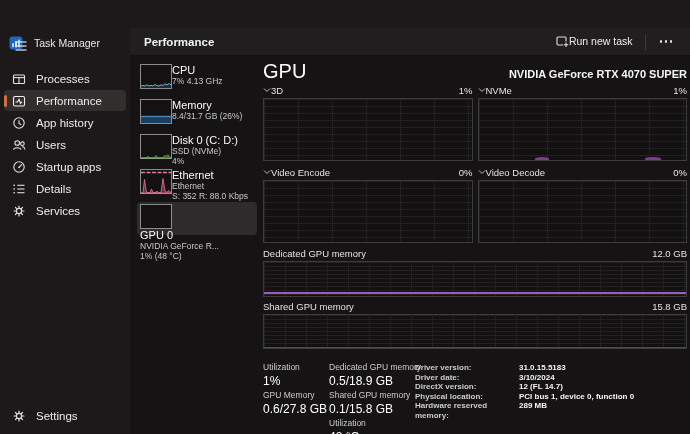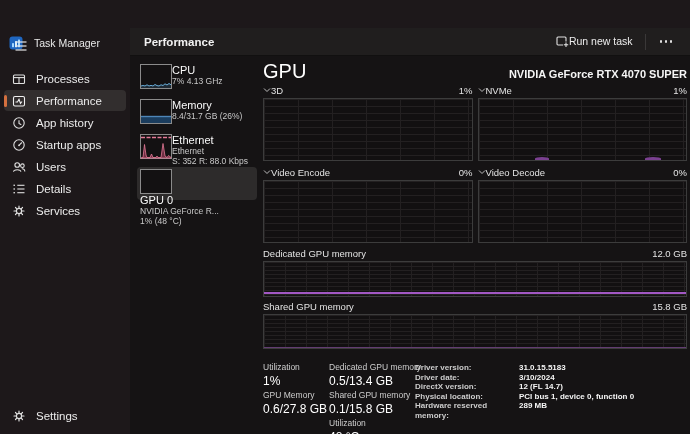--- a/index.html
+++ b/index.html
@@ -151,38 +151,38 @@
           <circle cx="7" cy="7" r="5.2"></circle>
           <polyline points="7,4.3 7,7.4 9.3,8.7"></polyline>
         </svg>
     </span>
     <span>App history</span>
   </div>
 
   <div class="nav-item">
     <span class="nav-icon">
       <svg width="14" height="14" viewBox="0 0 14 14" fill="none" stroke="#e0e0e0" stroke-width="1.1">
-          <circle cx="7" cy="7" r="5.2"></circle>
-          <line x1="7" y1="7.3" x2="9.8" y2="4.5"></line>
-          <circle cx="7" cy="7.3" r="0.9" fill="#e0e0e0" stroke="none"></circle>
-        </svg>
-    </span>
-    <span>Startup apps</span>
-  </div>
-
-  <div class="nav-item">
-    <span class="nav-icon">
-      <svg width="14" height="14" viewBox="0 0 14 14" fill="none" stroke="#e0e0e0" stroke-width="1.1">
           <circle cx="5.2" cy="5" r="2.3"></circle>
           <path d="M1.6,11.8 C1.6,9 8.8,9 8.8,11.8"></path>
           <circle cx="10.4" cy="5.7" r="1.8"></circle>
           <path d="M9.8,8.8 C11.6,8.6 12.8,9.8 12.8,11.6"></path>
         </svg>
     </span>
     <span>Users</span>
+  </div>
+
+  <div class="nav-item">
+    <span class="nav-icon">
+      <svg width="14" height="14" viewBox="0 0 14 14" fill="none" stroke="#e0e0e0" stroke-width="1.1">
+          <circle cx="7" cy="7" r="5.2"></circle>
+          <line x1="7" y1="7.3" x2="9.8" y2="4.5"></line>
+          <circle cx="7" cy="7.3" r="0.9" fill="#e0e0e0" stroke="none"></circle>
+        </svg>
+    </span>
+    <span>Startup apps</span>
   </div>
 
   <div class="nav-item">
     <span class="nav-icon">
       <svg width="14" height="14" viewBox="0 0 14 14" stroke="#e0e0e0" stroke-width="1.1">
           <rect x="1.5" y="2.6" width="1.4" height="1.4" fill="#e0e0e0" stroke="none"></rect>
           <line x1="5.3" y1="3.3" x2="12.5" y2="3.3"></line>
           <rect x="1.5" y="6.3" width="1.4" height="1.4" fill="#e0e0e0" stroke="none"></rect>
           <line x1="5.3" y1="7" x2="12.5" y2="7"></line>
           <rect x="1.5" y="10" width="1.4" height="1.4" fill="#e0e0e0" stroke="none"></rect>
@@ -274,20 +274,32 @@
             <rect x="0" y="16.5" width="30" height="6.5" style="fill:var(--memory-fill,#1b3d5e)"></rect>
             <line x1="0" y1="16.5" x2="30" y2="16.5" style="stroke:var(--memory-line,#4e86b8)" stroke-width="1.4"></line>
           </svg>
         </div>
         <div class="perf-text">
           <div class="perf-title">Memory</div>
           <div class="perf-sub">8.4/31.7 GB (26%)</div>
         </div>
       </div>
 
+      <div class="perf-item">
+        <div class="thumb">
+          <svg width="30" height="23" viewBox="0 0 30 23">
+            <path d="M0,23 L5,22.8 L7,21.6 L9,22.8 L13,22.8 L15,20.6 L16.5,22.8 L22,22.8 L24,20.3 L25,21.6 L27,19.8 L28.5,22 L30,22.8 L30,23 Z" style="fill:var(--disk-fill,#2f4b22);stroke:var(--disk-line,#7dbb58)" stroke-width="0.8"></path>
+          </svg>
+        </div>
+        <div class="perf-text">
+          <div class="perf-title">Disk 0 (C: D:)</div>
+          <div class="perf-sub">SSD (NVMe)</div>
+          <div class="perf-sub">4%</div>
+        </div>
+      </div>
 
       <div class="perf-item">
         <div class="thumb">
           <svg width="30" height="23" viewBox="0 0 30 23">
             <line x1="0" y1="2.5" x2="30" y2="2.5" style="stroke:var(--ethernet-line,#e37a97)" stroke-width="1.6" stroke-dasharray="4 1.5"></line>
             <path d="M0,23 L2,22.5 L3.5,9.5 L5,20 L6,22.5 L9,22.5 L10.5,19 L12,22.5 L15,22.5 L16,21 L17,22.5 L20,22.5 L22,8.5 L24,21 L26,22.5 L27.5,20.5 L30,22.5 L30,23 Z" style="fill:var(--ethernet-fill,#6e2e42);stroke:var(--ethernet-line,#e37a97)" stroke-width="0.8"></path>
           </svg>
         </div>
         <div class="perf-text">
           <div class="perf-title">Ethernet</div>
@@ -390,21 +402,21 @@
 
       <div class="stats">
         <div class="stats-col1">
           <div class="stat-label">Utilization</div>
           <div class="stat-value">1%</div>
           <div class="stat-label">GPU Memory</div>
           <div class="stat-value">0.6/27.8 GB</div>
         </div>
         <div class="stats-col2">
           <div class="stat-label">Dedicated GPU memory</div>
-          <div class="stat-value">0.5/13.4 GB</div>
+          <div class="stat-value">0.5/18.9 GB</div>
           <div class="stat-label">Shared GPU memory</div>
           <div class="stat-value">0.1/15.8 GB</div>
           <div class="stat-label">Utilization</div>
           <div class="stat-value">48 °C</div>
         </div>
         <div class="stats-col3">
           <div class="detail-row">
               <span class="detail-label">Driver version:</span>
               <span class="detail-value">31.0.15.5183</span>
             </div>

